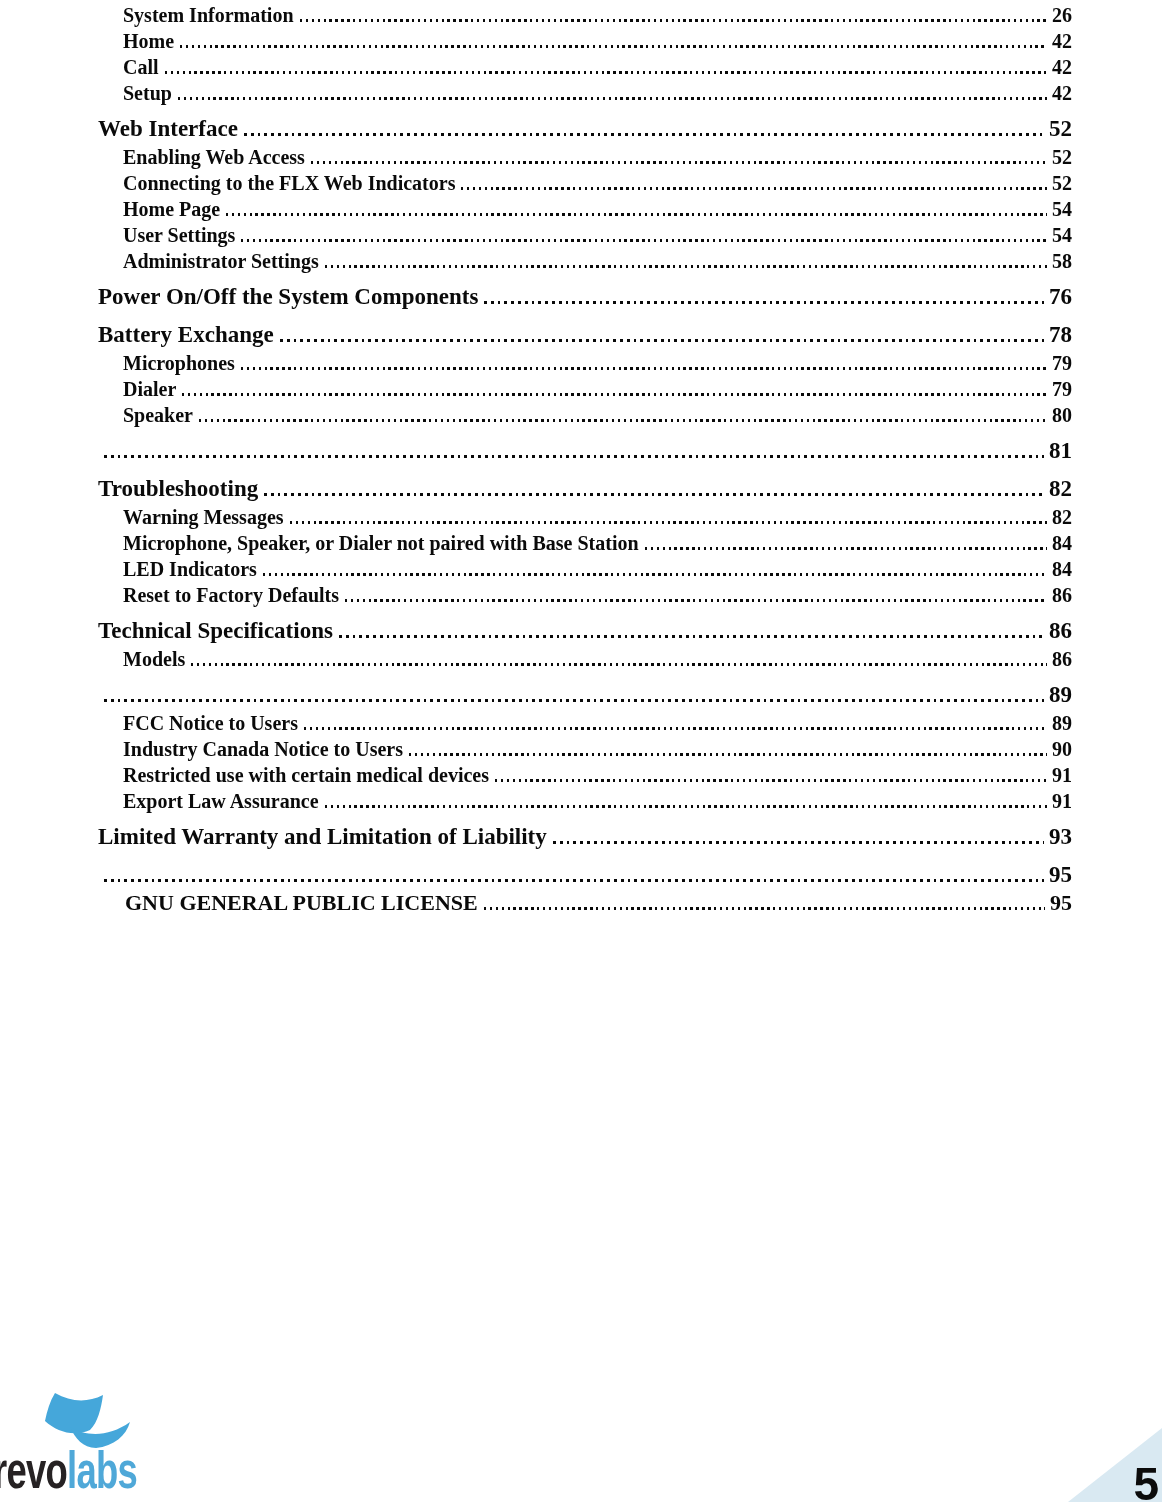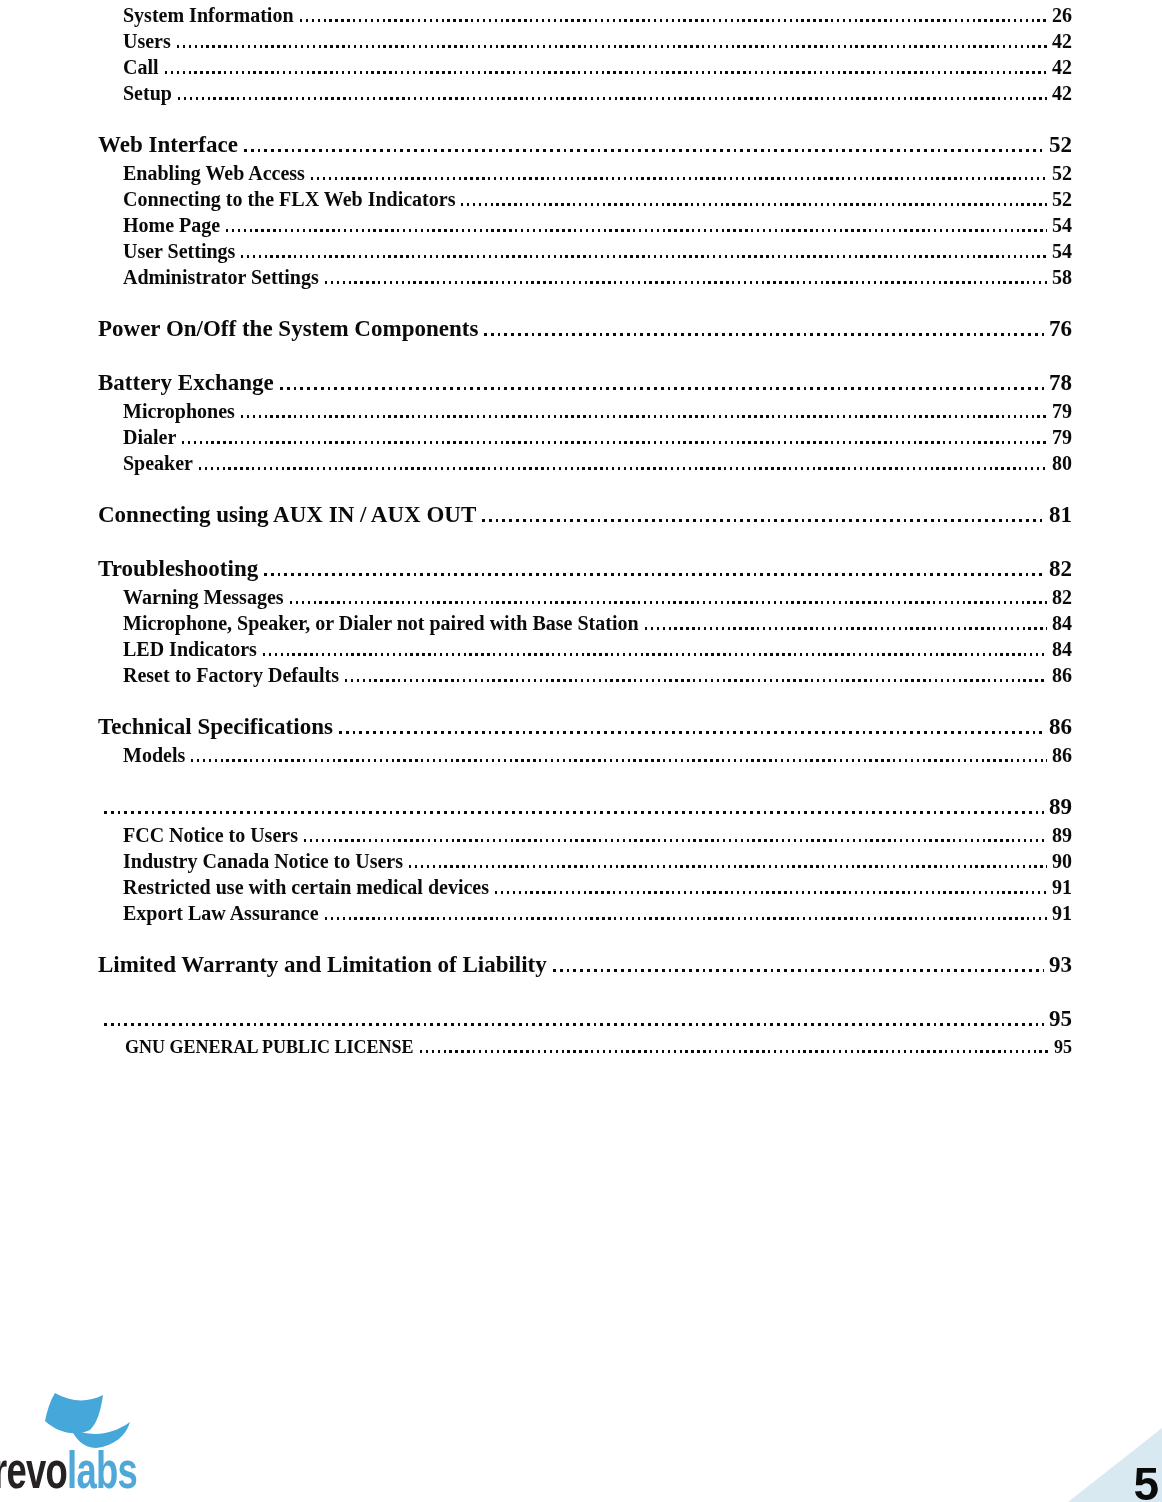--- a/index.html
+++ b/index.html
@@ -15,23 +15,23 @@
     left: 98px; top: 2px;
     width: 974px;
   }
   .row {
     display: flex;
     align-items: baseline;
     white-space: nowrap;
     font-weight: bold;
     color: #0a0a0a;
   }
-  .row.l1 { font-size: 23px; line-height: 30px; margin-top: 24px; }
+  .row.l1 { font-size: 23px; line-height: 30px; margin-top: 8px; }
   .row.l2 { font-size: 20px; line-height: 26px; padding-left: 25px; }
-  .row.l3 { font-size: 18px; line-height: 26px; padding-left: 27px; }
+  .row.l3 { font-size: 22px; line-height: 26px; padding-left: 27px; }
   .label { flex: 0 0 auto; }
   .dots {
     flex: 1 1 auto;
     height: 2.6px;
     margin: 0 5px 1px 6px;
     background-image: repeating-linear-gradient(to right, #0a0a0a 0 2.4px, transparent 2.4px 5.9px);
   }
   .row.l1 .dots {
     height: 3px;
     background-image: repeating-linear-gradient(to right, #0a0a0a 0 2.8px, transparent 2.8px 6.8px);
@@ -81,21 +81,21 @@
 
 <main>
 
   <div class="toc">
       <div class="row l2">
         <span class="label">System Information</span>
         <span class="dots"></span>
         <span class="pg">26</span>
       </div>
       <div class="row l2">
-        <span class="label">Users</span>
+        <span class="label">Home</span>
         <span class="dots"></span>
         <span class="pg">42</span>
       </div>
       <div class="row l2">
         <span class="label">Call</span>
         <span class="dots"></span>
         <span class="pg">42</span>
       </div>
       <div class="row l2">
         <span class="label">Setup</span>
@@ -151,21 +151,20 @@
         <span class="label">Dialer</span>
         <span class="dots"></span>
         <span class="pg">79</span>
       </div>
       <div class="row l2">
         <span class="label">Speaker</span>
         <span class="dots"></span>
         <span class="pg">80</span>
       </div>
       <div class="row l1">
-        <span class="label">Connecting using AUX IN / AUX OUT</span>
         <span class="dots"></span>
         <span class="pg">81</span>
       </div>
       <div class="row l1">
         <span class="label">Troubleshooting</span>
         <span class="dots"></span>
         <span class="pg">82</span>
       </div>
       <div class="row l2">
         <span class="label">Warning Messages</span>

